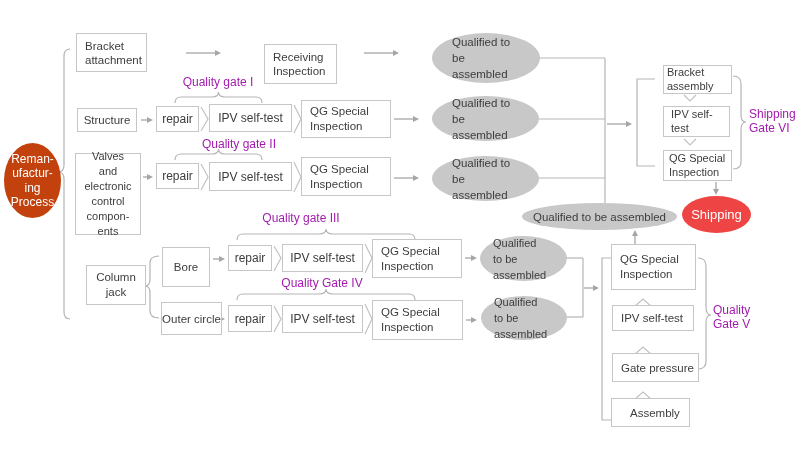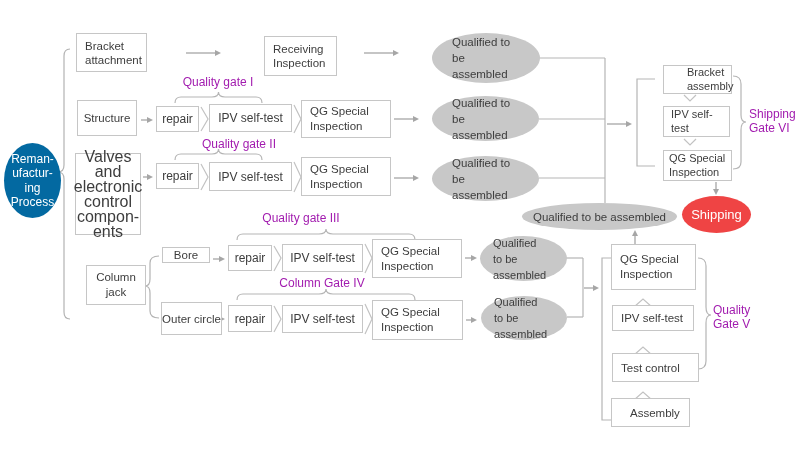--- a/index.html
+++ b/index.html
@@ -22,21 +22,21 @@
     box-sizing:border-box;display:flex;align-items:center;
     font-size:11.5px;line-height:16px;color:#3d3d3d;
   }
   .oval.centered{justify-content:center;text-align:center;}
   .oval .clamp{display:block;}
   .dark{
     position:absolute;z-index:1;border-radius:50%;color:#ffffff;
     display:flex;align-items:center;justify-content:center;text-align:center;
     box-sizing:border-box;
   }
-  #process-oval{background:#0369a1;font-size:12px;line-height:14.5px;padding:0 3px;}
+  #process-oval{background:#c2410c;font-size:12px;line-height:14.5px;padding:0 3px;}
   #shipping-oval{background:#ef4444;font-size:13px;}
   .gate-label{position:absolute;z-index:1;font-size:12px;color:#a21caf;line-height:13px;}
   .gate-label.center{text-align:center;}
 </style>
 </head>
 <body>
 
 <div id="stage">
 
   <svg id="wires" width="800" height="452" viewBox="0 0 800 452">
@@ -116,71 +116,71 @@
       <path d="M584,288 L593,288"></path>
       <path d="M607,124 L626,124"></path>
       <path d="M635,245 L635,236"></path>
       <path d="M716,182 L716,189"></path>
     </g>
   </svg>
 
   <div id="process-oval" class="dark" style="left:4px;top:143px;width:57px;height:75px;">Reman-ufactur-ing Process</div>
 
   <div class="box left" style="left:76px;top:33px;width:71px;height:39px;">Bracket attachment</div>
-  <div class="box left" style="left:264px;top:36px;width:73px;height:40px;">Receiving Inspection</div>
+  <div class="box left" style="left:264px;top:44px;width:73px;height:40px;">Receiving Inspection</div>
   <div class="oval" style="left:432px;top:33px;width:108px;height:50px;padding-left:20px;">
     <span class="clamp" style="width:66px;">Qualified to be assembled</span>
   </div>
 
   <div class="gate-label center" style="left:158px;top:76px;width:120px;">Quality gate I</div>
-  <div class="box center" style="left:77px;top:100px;width:60px;height:36px;">Structure</div>
+  <div class="box center" style="left:77px;top:108px;width:60px;height:24px;">Structure</div>
   <div class="box center" style="left:156px;top:106px;width:43px;height:26px;font-size:12px;">repair</div>
   <div class="box center" style="left:209px;top:104px;width:83px;height:28px;font-size:12px;">IPV self-test</div>
   <div class="box left lh15" style="left:301px;top:100px;width:90px;height:38px;">QG Special Inspection</div>
   <div class="oval" style="left:432px;top:96px;width:107px;height:45px;padding-left:20px;">
     <span class="clamp" style="width:66px;">Qualified to be assembled</span>
   </div>
 
   <div class="gate-label center" style="left:179px;top:138px;width:120px;">Quality gate II</div>
-  <div class="box center lh15" style="left:75px;top:153px;width:66px;height:82px;padding:0 6px;font-size:16px;">Valves and electronic control compon-ents</div>
+  <div class="box center lh15" style="left:75px;top:153px;width:66px;height:82px;padding:0 6px;font-size:11px;">Valves and electronic control compon-ents</div>
   <div class="box center" style="left:156px;top:163px;width:43px;height:26px;font-size:12px;">repair</div>
   <div class="box center" style="left:209px;top:162px;width:83px;height:29px;font-size:12px;">IPV self-test</div>
   <div class="box left lh15" style="left:301px;top:157px;width:90px;height:39px;">QG Special Inspection</div>
   <div class="oval" style="left:432px;top:156px;width:107px;height:45px;padding-left:20px;">
     <span class="clamp" style="width:66px;">Qualified to be assembled</span>
   </div>
 
   <div class="box center lh15" style="left:86px;top:265px;width:60px;height:40px;">Column jack</div>
 
   <div class="gate-label center" style="left:241px;top:212px;width:120px;">Quality gate III</div>
-  <div class="box center" style="left:162px;top:247px;width:48px;height:16px;">Bore</div>
+  <div class="box center" style="left:162px;top:247px;width:48px;height:40px;">Bore</div>
   <div class="box center" style="left:228px;top:245px;width:44px;height:26px;font-size:12px;">repair</div>
   <div class="box center" style="left:282px;top:244px;width:81px;height:28px;font-size:12px;">IPV self-test</div>
   <div class="box left lh15" style="left:372px;top:239px;width:90px;height:39px;">QG Special Inspection</div>
   <div class="oval lh13" style="left:480px;top:236px;width:87px;height:45px;padding-left:13px;font-size:11px;">
     <span class="clamp" style="width:50px;">Qualified to be assembled</span>
   </div>
 
-  <div class="gate-label center" style="left:262px;top:277px;width:120px;">Column Gate IV</div>
+  <div class="gate-label center" style="left:262px;top:277px;width:120px;">Quality Gate IV</div>
   <div class="box center" style="left:161px;top:302px;width:61px;height:33px;">Outer circle</div>
   <div class="box center" style="left:228px;top:305px;width:44px;height:27px;font-size:12px;">repair</div>
   <div class="box center" style="left:282px;top:305px;width:81px;height:28px;font-size:12px;">IPV self-test</div>
   <div class="box left lh15" style="left:372px;top:300px;width:91px;height:40px;">QG Special Inspection</div>
   <div class="oval lh13" style="left:481px;top:296px;width:86px;height:44px;padding-left:13px;font-size:11px;">
     <span class="clamp" style="width:50px;">Qualified to be assembled</span>
   </div>
 
   <div class="box left lh15" style="left:611px;top:244px;width:85px;height:46px;">QG Special Inspection</div>
   <div class="box left" style="left:612px;top:305px;width:82px;height:26px;">IPV self-test</div>
-  <div class="box left" style="left:612px;top:353px;width:87px;height:29px;">Test control</div>
+  <div class="box left" style="left:612px;top:353px;width:87px;height:29px;">Gate pressure</div>
   <div class="box left" style="left:611px;top:398px;width:79px;height:29px;padding-left:18px;">Assembly</div>
   <div class="gate-label" style="left:713px;top:303px;width:50px;line-height:14px;">Quality Gate V</div>
 
   <div class="oval centered" style="left:522px;top:203px;width:155px;height:27px;">Qualified to be assembled</div>
 
-  <div class="box left lh13" style="left:663px;top:65px;width:69px;height:29px;padding-left:23px;font-size:11px;">Bracket assembly</div>
+  <div class="box left lh13" style="left:663px;top:65px;width:69px;height:29px;padding-left:3px;font-size:11px;">Bracket assembly</div>
   <div class="box left lh13" style="left:663px;top:106px;width:67px;height:31px;padding-left:7px;font-size:11px;">IPV self-test</div>
   <div class="box left lh13" style="left:663px;top:150px;width:69px;height:31px;padding-left:5px;font-size:11px;">QG Special Inspection</div>
   <div class="gate-label" style="left:749px;top:107px;width:50px;line-height:14px;">Shipping Gate VI</div>
 
   <div id="shipping-oval" class="dark" style="left:682px;top:196px;width:69px;height:37px;">Shipping</div>
 
 </div>
 
 </body></html>

